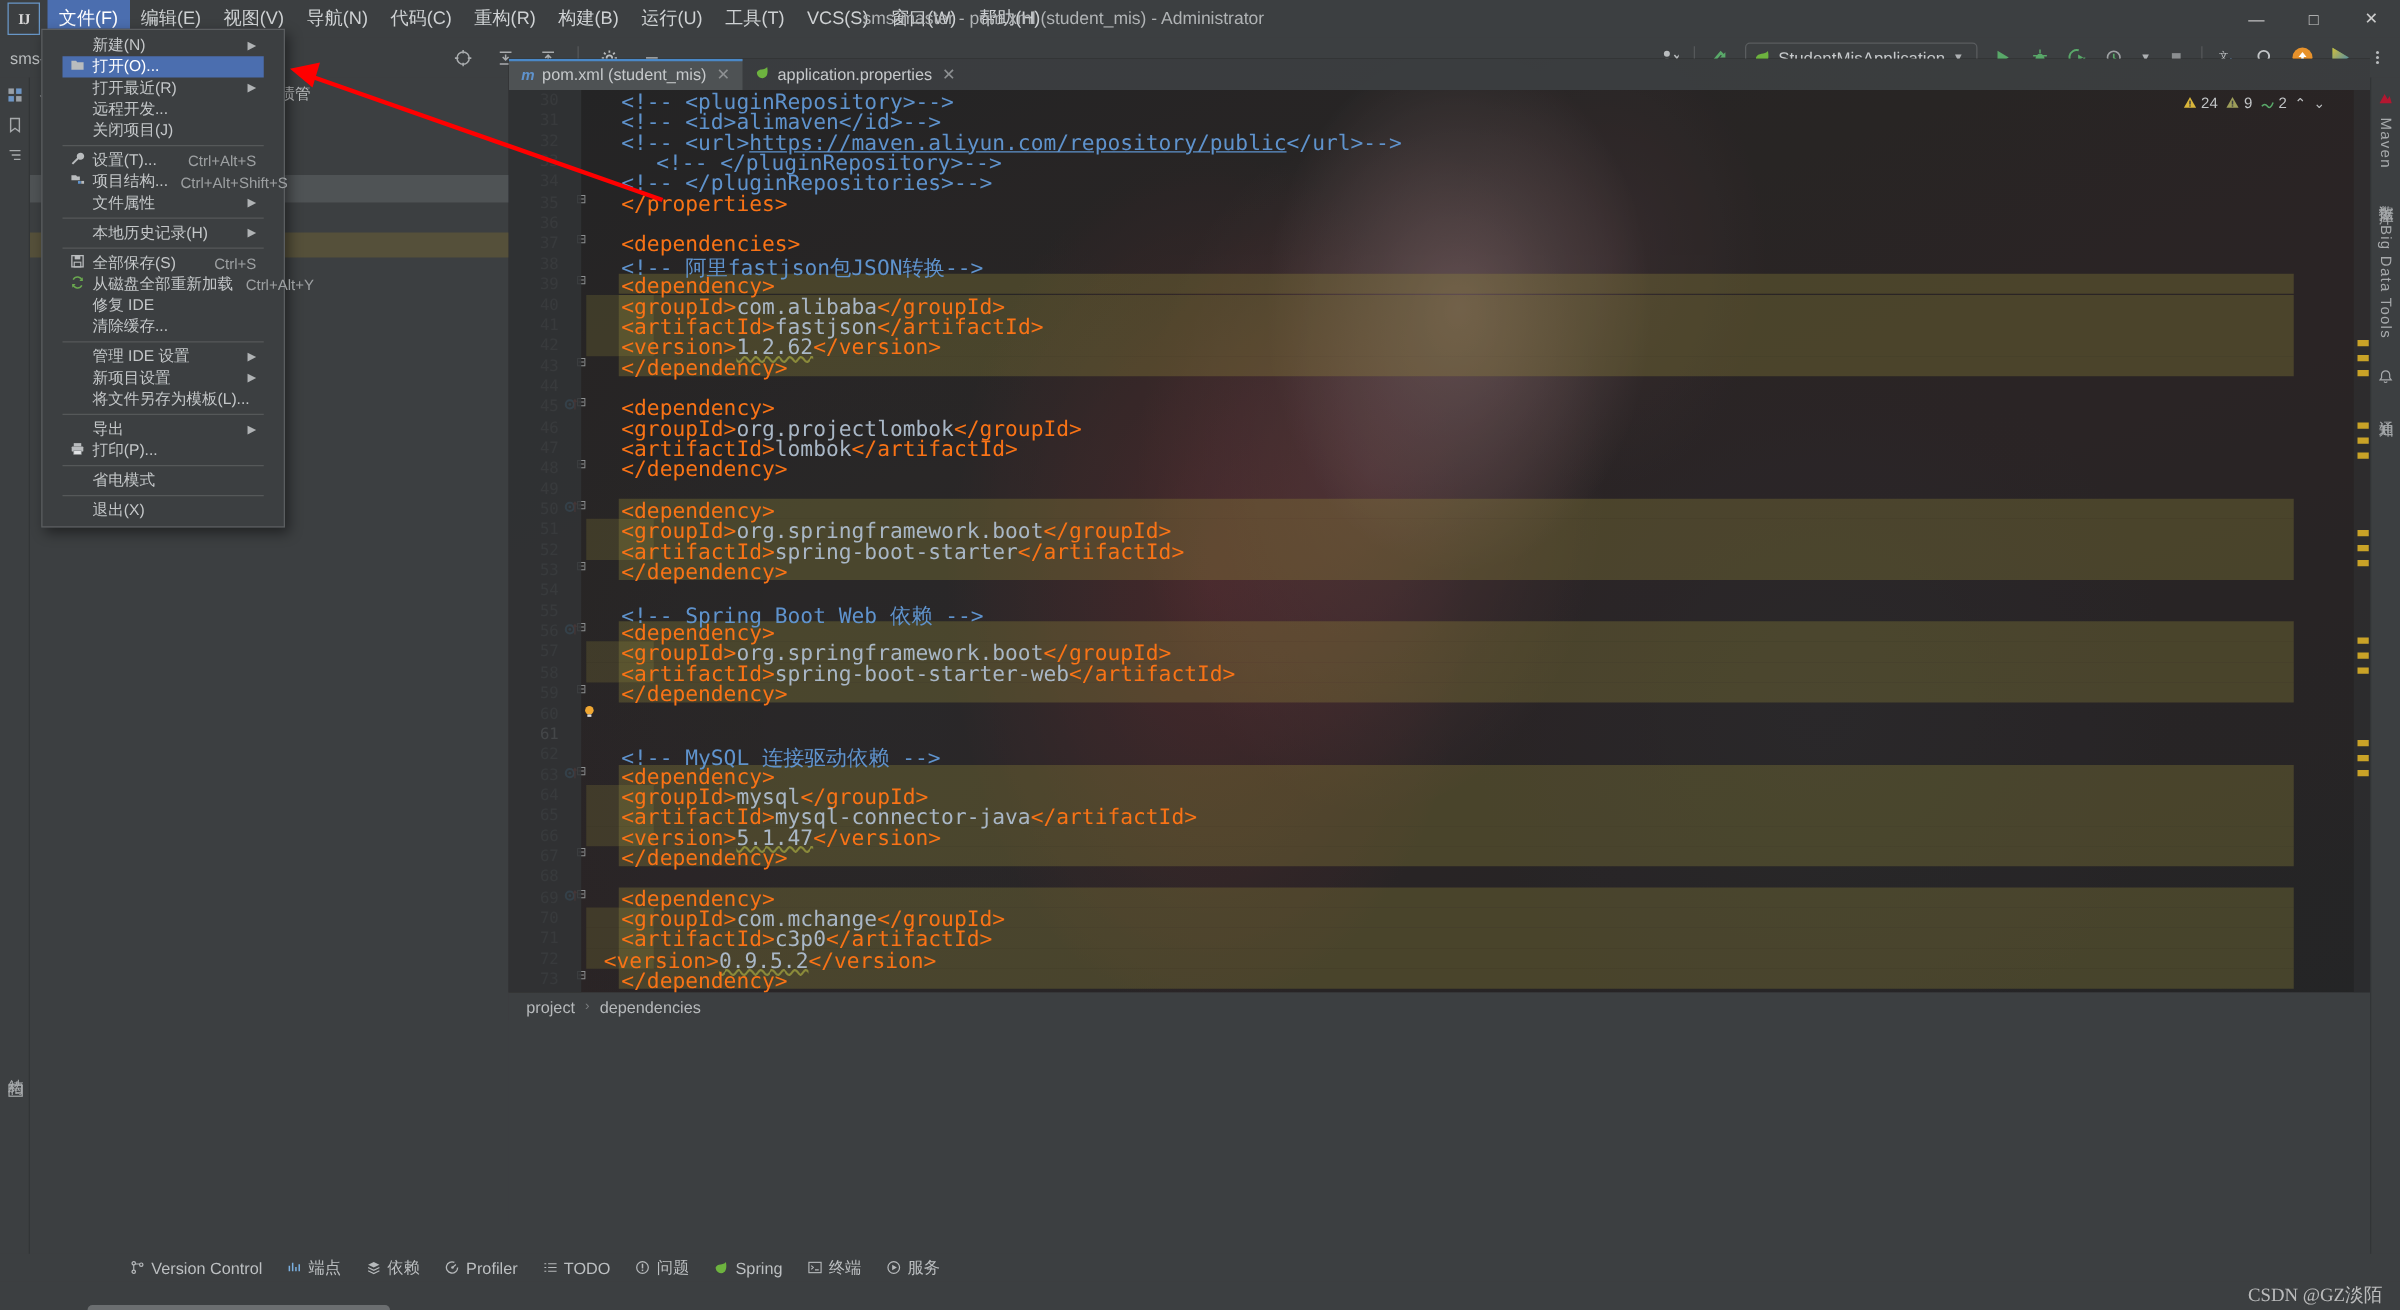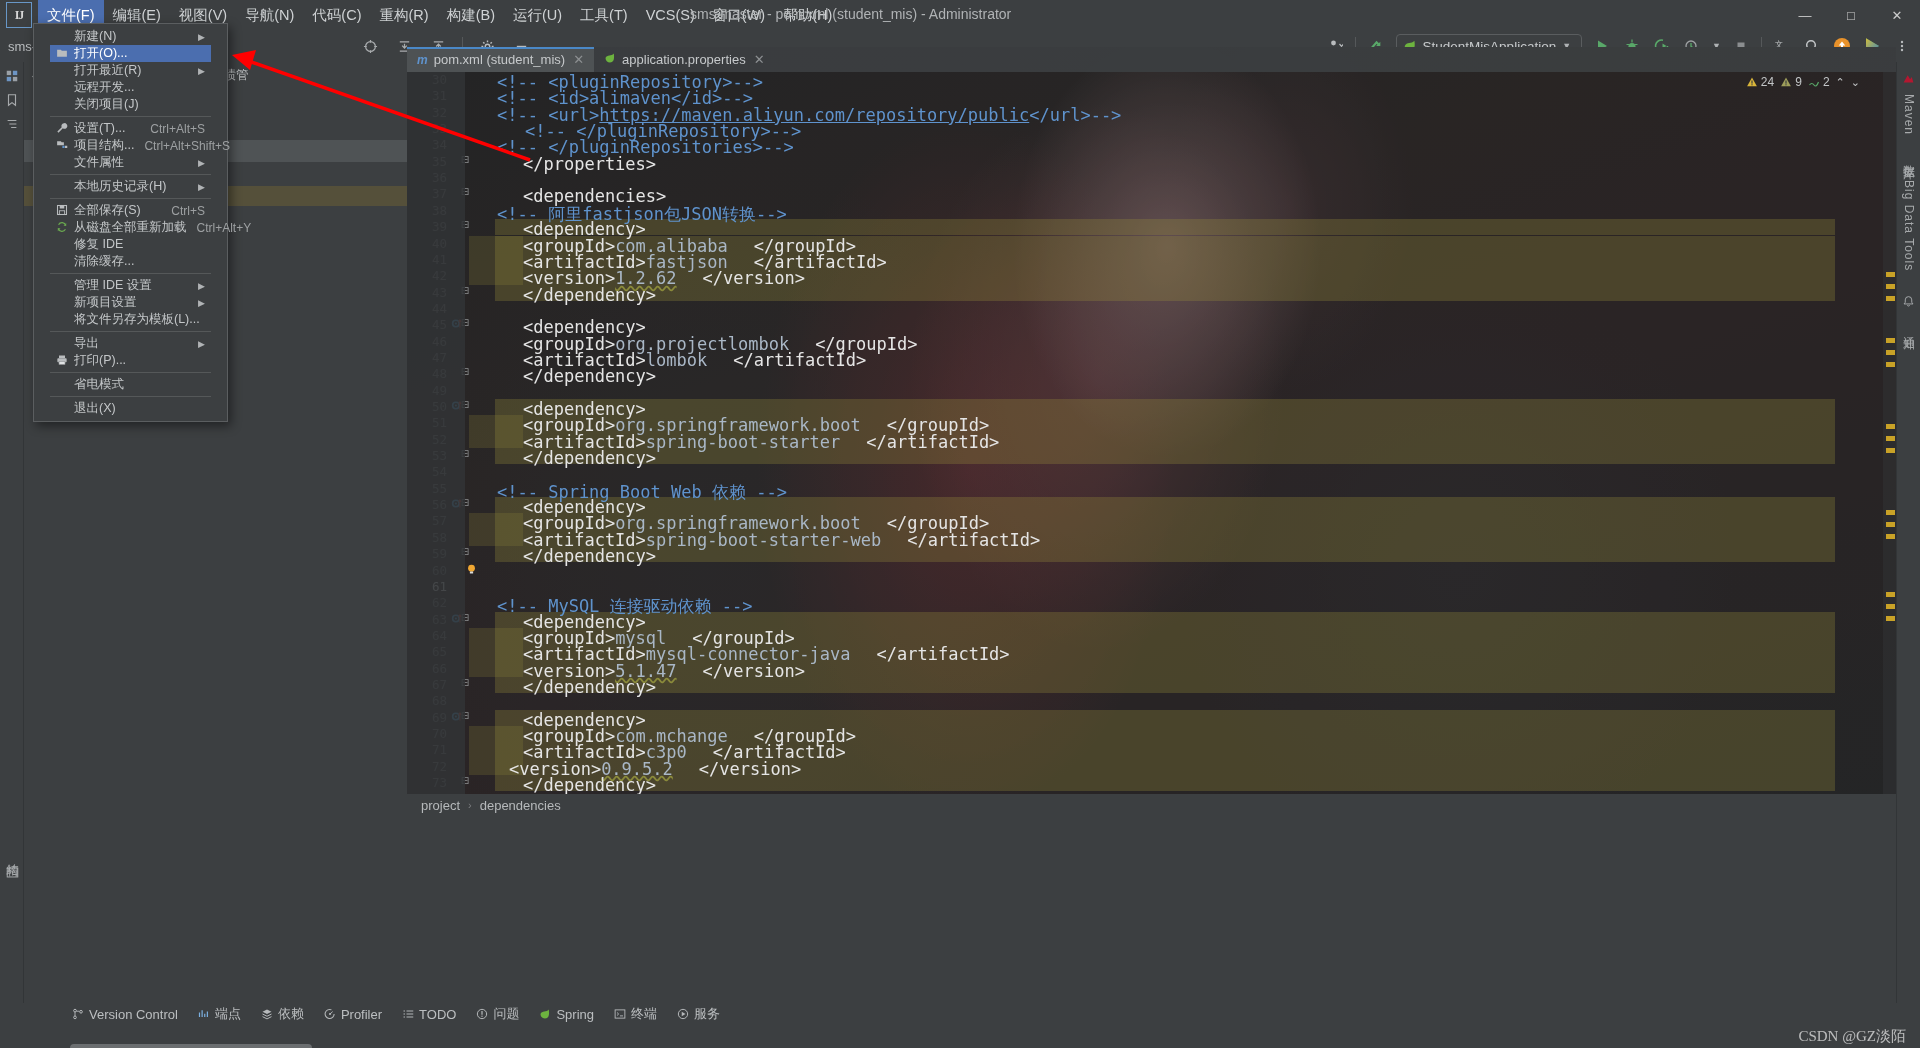--- a/index.html
+++ b/index.html
@@ -204,21 +204,21 @@
     font-family: "DejaVu Sans Mono", "Liberation Mono", monospace;
     font-size: 17px;
   }
   .hl-band {
     position: absolute; left: 58px; right: 0; height: 16.35px;
     background: rgba(152,142,60,.30); z-index: 2;
   }
   .indent-band {
     position: absolute; height: 16.35px; background: rgba(152,142,60,.22); z-index: 2;
   }
-  .tagname { color: #e5e5e5; margin-left: 26px; }
+  .tagname { color: #f97316; }
   .val { color: #a9b7c6; }
   .cmt-x { color: #5f93cd; }
   .lnk { color: #5f93cd; text-decoration: underline; }
   .warnu { text-decoration: underline wavy #8a8a3a; text-decoration-skip-ink: none;}
 
   
   .marker-bar {
     position: absolute; right: 0; top: 25px; width: 13px; bottom: 0;
     background: rgba(49,51,53,.55); z-index: 7;
   }
@@ -235,21 +235,21 @@
   
   .panel-scroll {
     position: absolute; left: 46px; top: 982px; width: 242px; height: 8px;
     background: #6b6e70; border-radius: 4px;
   }
 
   
   .bottom-bar {
     position: absolute; left: 0; top: 1003px; width: 1920px; height: 22px;
     background: #3c3f41; display: flex; align-items: center; gap: 20px;
-    padding-left: 72px; font-size: 13px; color: #bcbfc1;
+    padding-left: 104px; font-size: 13px; color: #bcbfc1;
   }
   .bb-item { display: flex; align-items: center; gap: 5px; white-space: nowrap; }
 
   
   .statusbar {
     position: absolute; left: 0; top: 1025px; width: 1920px; height: 23px;
     background: #3c3f41; display: flex; align-items: center;
     font-size: 13px; color: #b6b9bb; padding-left: 16px; gap: 8px;
   }
   .status-right {

